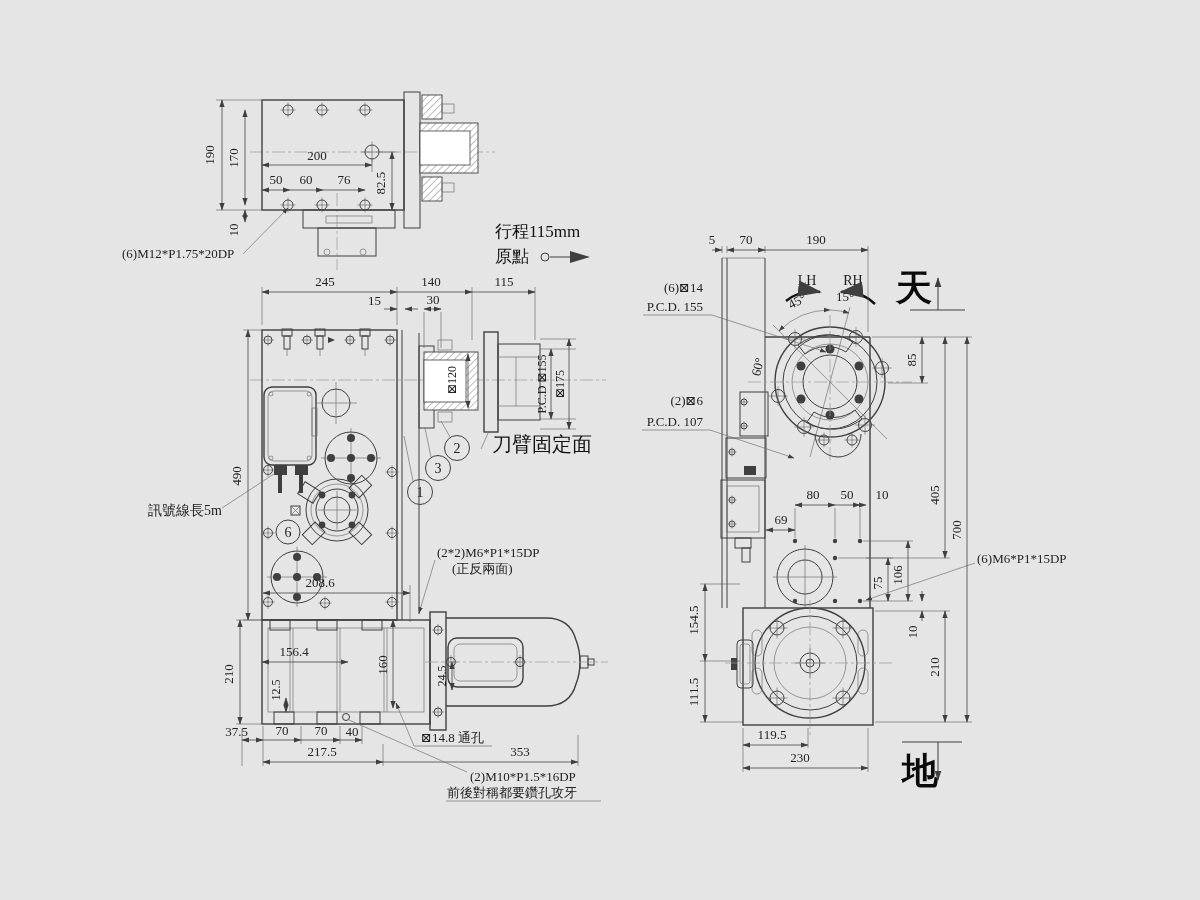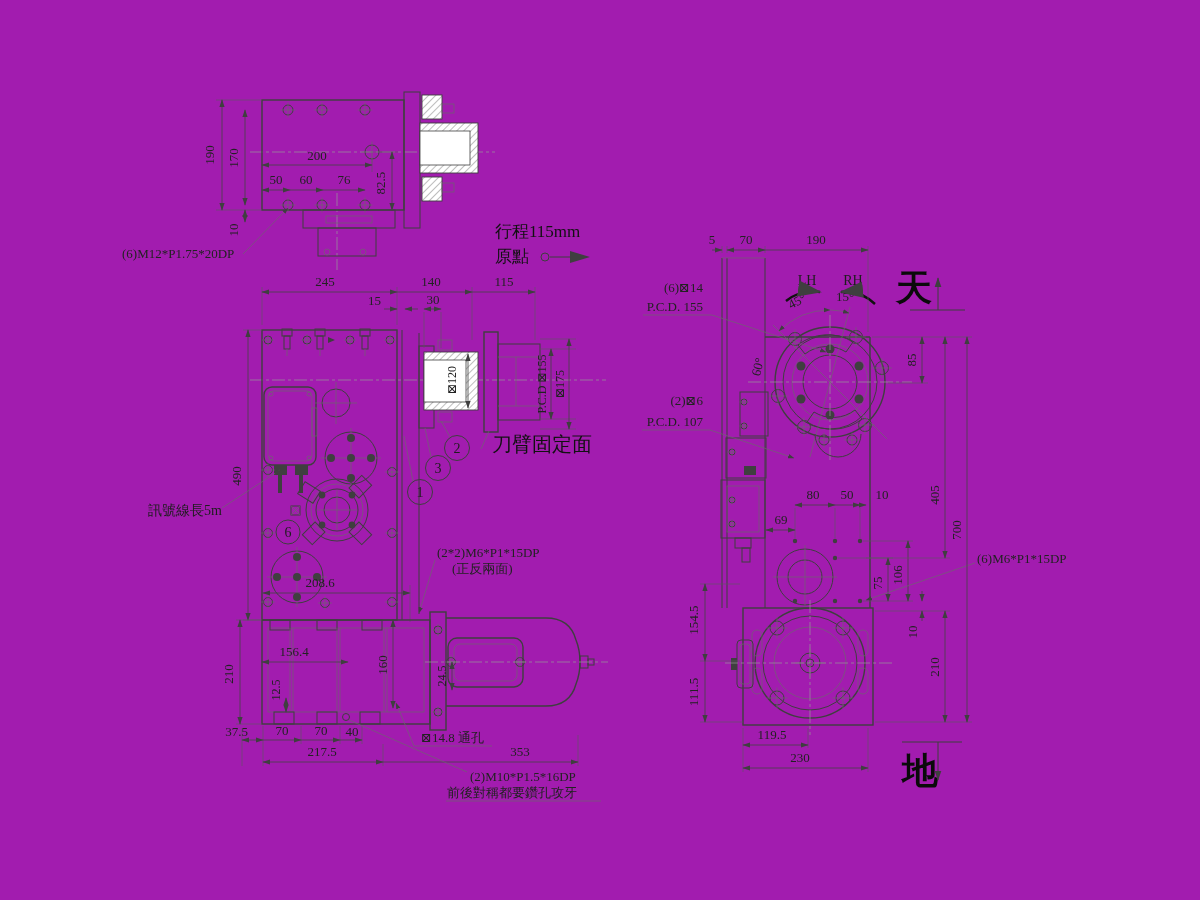--- a/index.html
+++ b/index.html
@@ -1,16 +1,16 @@
 <!DOCTYPE html>
 <html><head>
 <meta charset="utf-8">
 <style>
   html,body{margin:0;padding:0;background:#fff;}
-  .stage{width:1200px;height:900px;position:relative;background:#a21caf;overflow:hidden;}
+  .stage{width:1200px;height:900px;position:relative;background:#e5e5e5;overflow:hidden;}
   svg{display:block;}
   .ln{fill:none;stroke:#3f3f3f;stroke-width:1;}
   .ln2{fill:none;stroke:#3f3f3f;stroke-width:1.4;}
   .thin{fill:none;stroke:#6a6a6a;stroke-width:.65;}
   .cl{fill:none;stroke:#9a9a9a;stroke-width:.7;stroke-dasharray:13 3 3 3;}
   .dim{fill:none;stroke:#454545;stroke-width:.8;}
   .ext{fill:none;stroke:#5a5a5a;stroke-width:.6;}
   .txt{font-family:"Liberation Serif","DejaVu Serif",serif;font-size:13px;fill:#222;}
   .txts{font-family:"Liberation Serif","DejaVu Serif",serif;font-size:12px;fill:#222;}
   .txtc{font-family:"Liberation Serif","DejaVu Serif",serif;font-size:14px;fill:#1d1d1d;}

